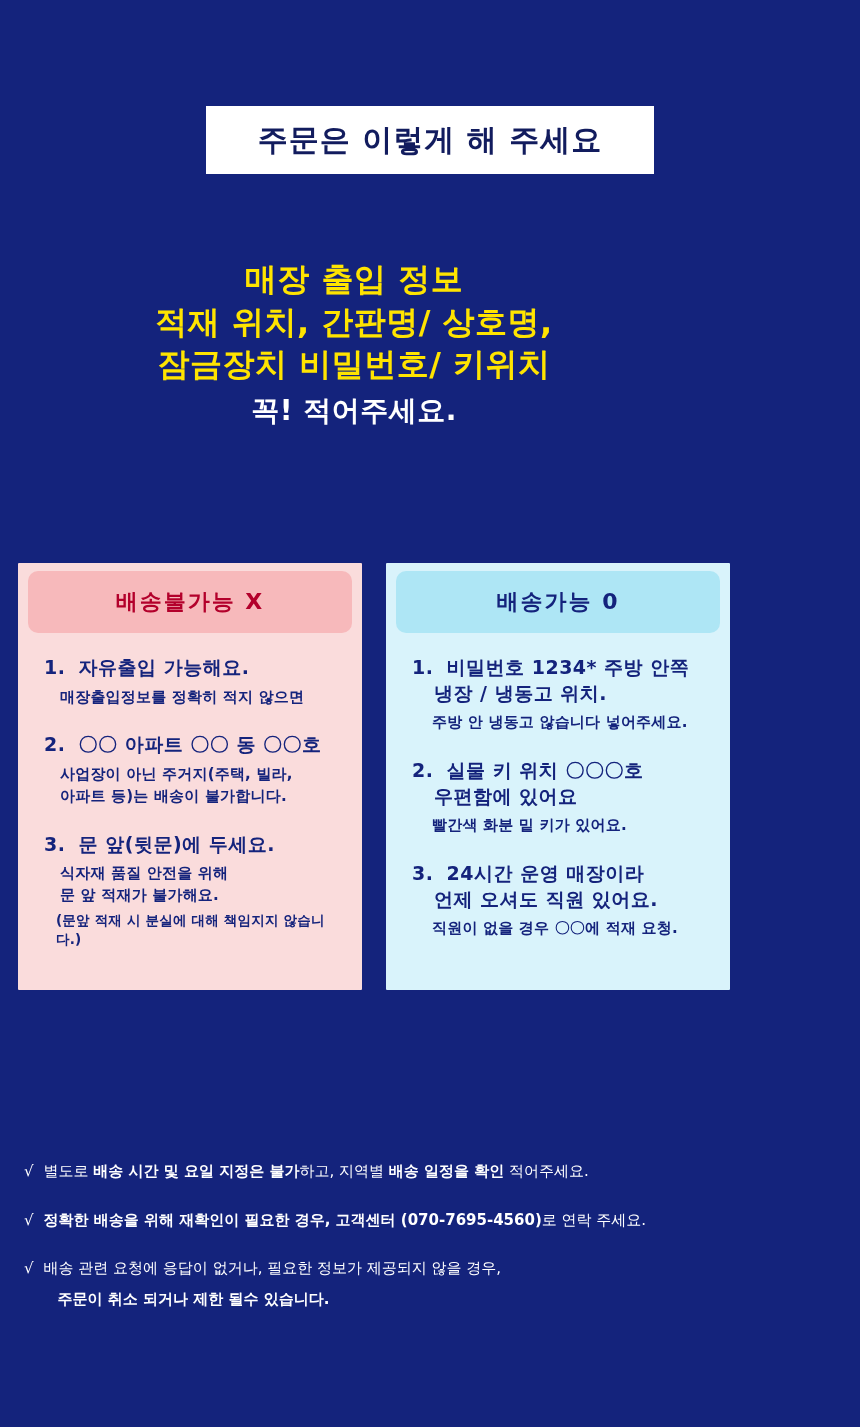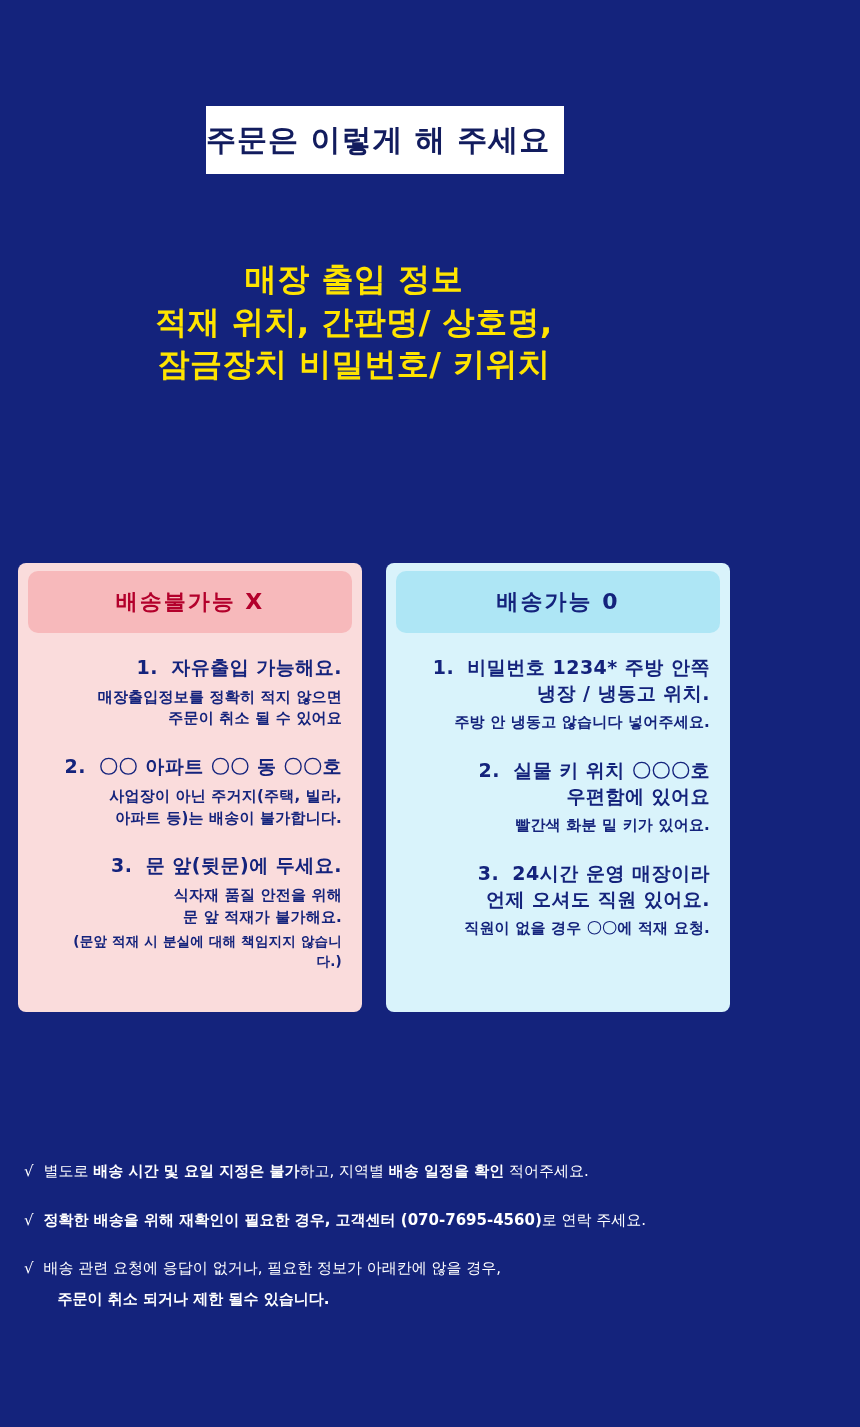--- a/index.html
+++ b/index.html
@@ -13,26 +13,26 @@
     font-family: "DejaVu Sans", "Liberation Sans", sans-serif;
     overflow: hidden;
     position: relative;
   }
 
   
   .title-bar {
     position: absolute;
     left: 206px;
     top: 106px;
-    width: 358px;
+    width: 448px;
     height: 68px;
     background: #ffffff;
     display: flex;
     align-items: center;
-    justify-content: flex-start;
+    justify-content: center;
   }
   .title-bar .title-text {
     color: #121c5e;
     font-size: 30px;
     font-weight: bold;
     letter-spacing: 1px;
   }
 
   
   .headline {
@@ -63,21 +63,21 @@
   .cards {
     position: absolute;
     left: 18px;
     top: 563px;
     width: 824px;
     display: flex;
     gap: 24px;
   }
   .card {
     width: 344px;
-    border-radius: 8px;
+    border-radius: 1px;
     overflow: hidden;
     box-sizing: border-box;
   }
   .card.bad  { background: #fadcdc; }
   .card.good { background: #d9f3fb; }
 
   .card-head {
     height: 62px;
     display: flex;
     align-items: center;
@@ -93,21 +93,20 @@
     color: #b3002b;
   }
   .card.good .card-head {
     background: #aee6f5;
     color: #14237c;
   }
 
   .card-body {
     padding: 22px 20px 24px 26px;
     color: #14237c;
-    text-align: right;
   }
   .item { margin-bottom: 24px; }
   .item:last-child { margin-bottom: 16px; }
 
   .item-main {
     font-size: 19px;
     font-weight: bold;
     line-height: 1.35;
     letter-spacing: 0.5px;
   }
@@ -165,36 +164,36 @@
 <body>
 
 <div class="title-bar">
   <span class="title-text">주문은 이렇게 해 주세요</span>
 </div>
 
 <div class="headline">
   <span class="yellow">매장 출입 정보</span>
   <span class="yellow">적재 위치, 간판명/ 상호명,</span>
   <span class="yellow">잠금장치 비밀번호/ 키위치</span>
+  <span class="white">꼭! 적어주세요.</span>
 </div>
 
 <div class="cards">
 
   <div class="card bad">
     <div class="card-head">배송불가능 X</div>
     <div class="card-body">
 
       <div class="item">
         <div class="item-main">
           <span class="num">1.</span>
           <span>자유출입 가능해요.</span>
         </div>
         <div class="item-sub">
           <span>매장출입정보를 정확히 적지 않으면</span>
-          <span class="item-sub-l2">주문이 취소 될 수 있어요</span>
         </div>
       </div>
 
       <div class="item">
         <div class="item-main">
           <span class="num">2.</span>
           <span>〇〇 아파트 〇〇 동 〇〇호</span>
         </div>
         <div class="item-sub">
           <span>사업장이 아닌 주거지(주택, 빌라,</span>
@@ -265,18 +264,18 @@
   <div class="note">
     <span class="check">√</span>
     <span class="txt">
       <span></span><b>정확한 배송을 위해 재확인이 필요한 경우, 고객센터 (070-7695-4560)</b><span>로 연락 주세요.</span>
     </span>
   </div>
 
   <div class="note">
     <span class="check">√</span>
     <span class="txt">
-      <span>배송 관련 요청에 응답이 없거나, 필요한 정보가 아래칸에 않을 경우,</span>
+      <span>배송 관련 요청에 응답이 없거나, 필요한 정보가 제공되지 않을 경우,</span>
       <span class="line2">주문이 취소 되거나 제한 될수 있습니다.</span>
     </span>
   </div>
 
 </div>
 
 </body></html>

